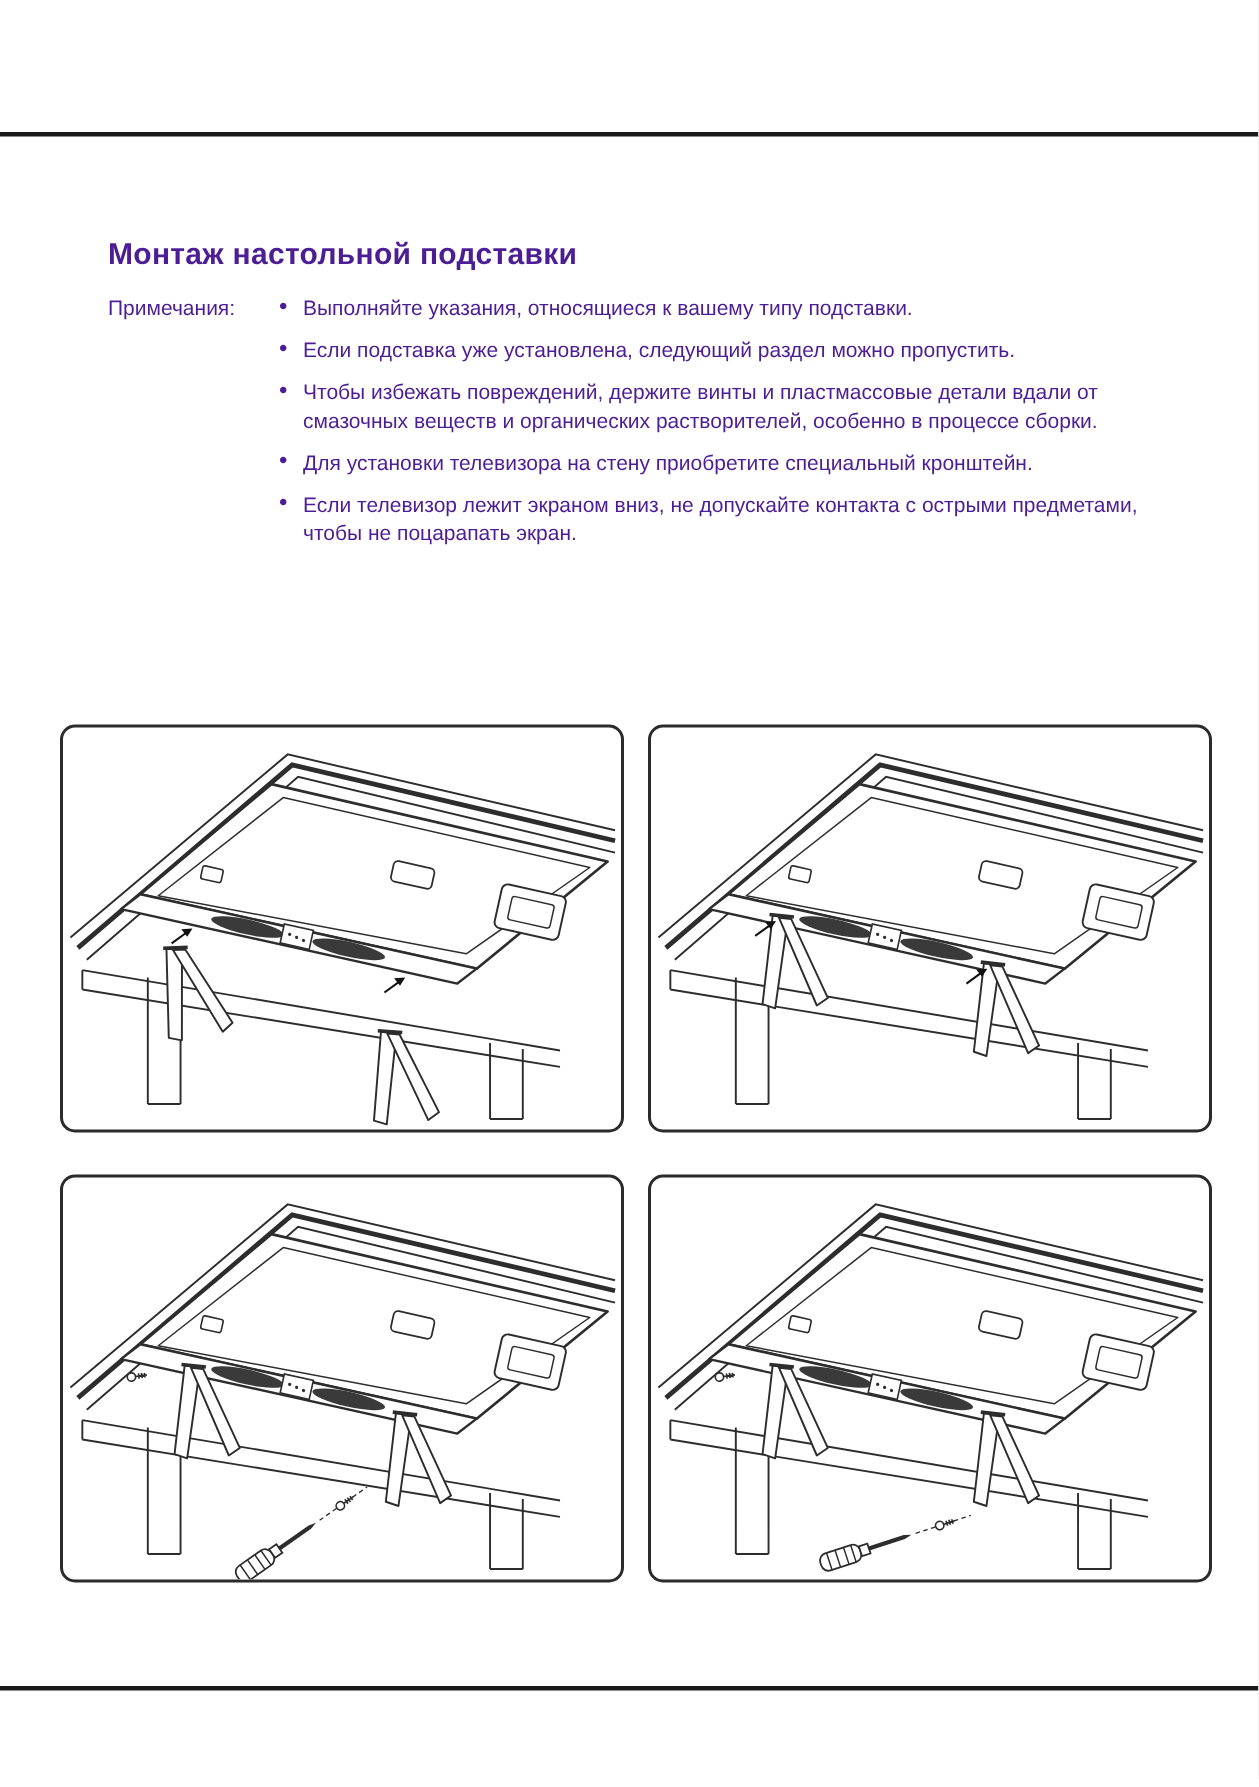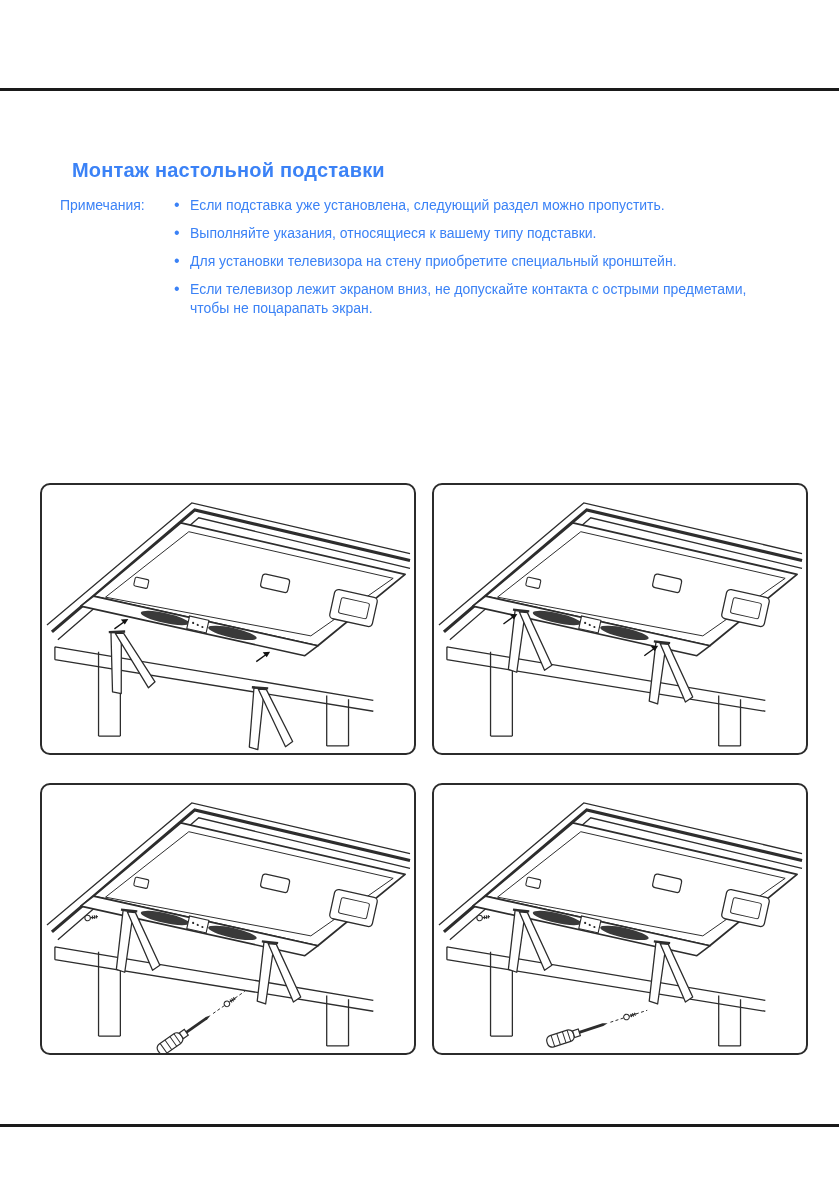--- a/index.html
+++ b/index.html
@@ -2,34 +2,34 @@
 <html><head>
 <meta charset="utf-8">
 <style>
   html,body{margin:0;padding:0;background:#e8e8e8;}
   .page{
     position:relative;
     width:839px;height:1191px;
     margin:0 auto;
     background:#ffffff;
     font-family:"Liberation Sans","DejaVu Sans",sans-serif;
-    color:#3b82f6;
+    color:#4c1d95;
     overflow:hidden;
   }
   .rule{
     position:absolute;left:0;width:839px;height:3px;background:#1a1a1a;
   }
   .rule-top{top:88px;}
   .rule-bottom{top:1124px;}
   .title{
     position:absolute;left:72px;top:146px;
     font-size:20px;font-weight:bold;letter-spacing:.2px;
   }
   .notes{
-    position:absolute;left:60px;top:196px;width:730px;
+    position:absolute;left:72px;top:196px;width:730px;
     display:flex;align-items:flex-start;
     font-size:14px;line-height:19px;
   }
   .notes-label{
     flex:0 0 112px;
   }
   .notes-list{
     list-style:none;margin:0;padding:0;width:612px;
   }
   .notes-list li{
@@ -64,22 +64,23 @@
 
 <div class="page">
 
   <div class="rule rule-top"></div>
 
   <h1 class="title">Монтаж настольной подставки</h1>
 
   <div class="notes">
     <div class="notes-label">Примечания:</div>
     <ul class="notes-list">
+      <li>Выполняйте указания, относящиеся к вашему типу подставки.</li>
       <li>Если подставка уже установлена, следующий раздел можно пропустить.</li>
-      <li>Выполняйте указания, относящиеся к вашему типу подставки.</li>
+      <li>Чтобы избежать повреждений, держите винты и пластмассовые детали вдали от смазочных веществ и органических растворителей, особенно в процессе сборки.</li>
       <li>Для установки телевизора на стену приобретите специальный кронштейн.</li>
       <li>Если телевизор лежит экраном вниз, не допускайте контакта с острыми предметами, чтобы не поцарапать экран.</li>
     </ul>
   </div>
 
   <svg class="defs-hidden" aria-hidden="true">
     <defs>
       <g id="tv-scene">
 
         <g fill="none" stroke="#2d2d2d">

